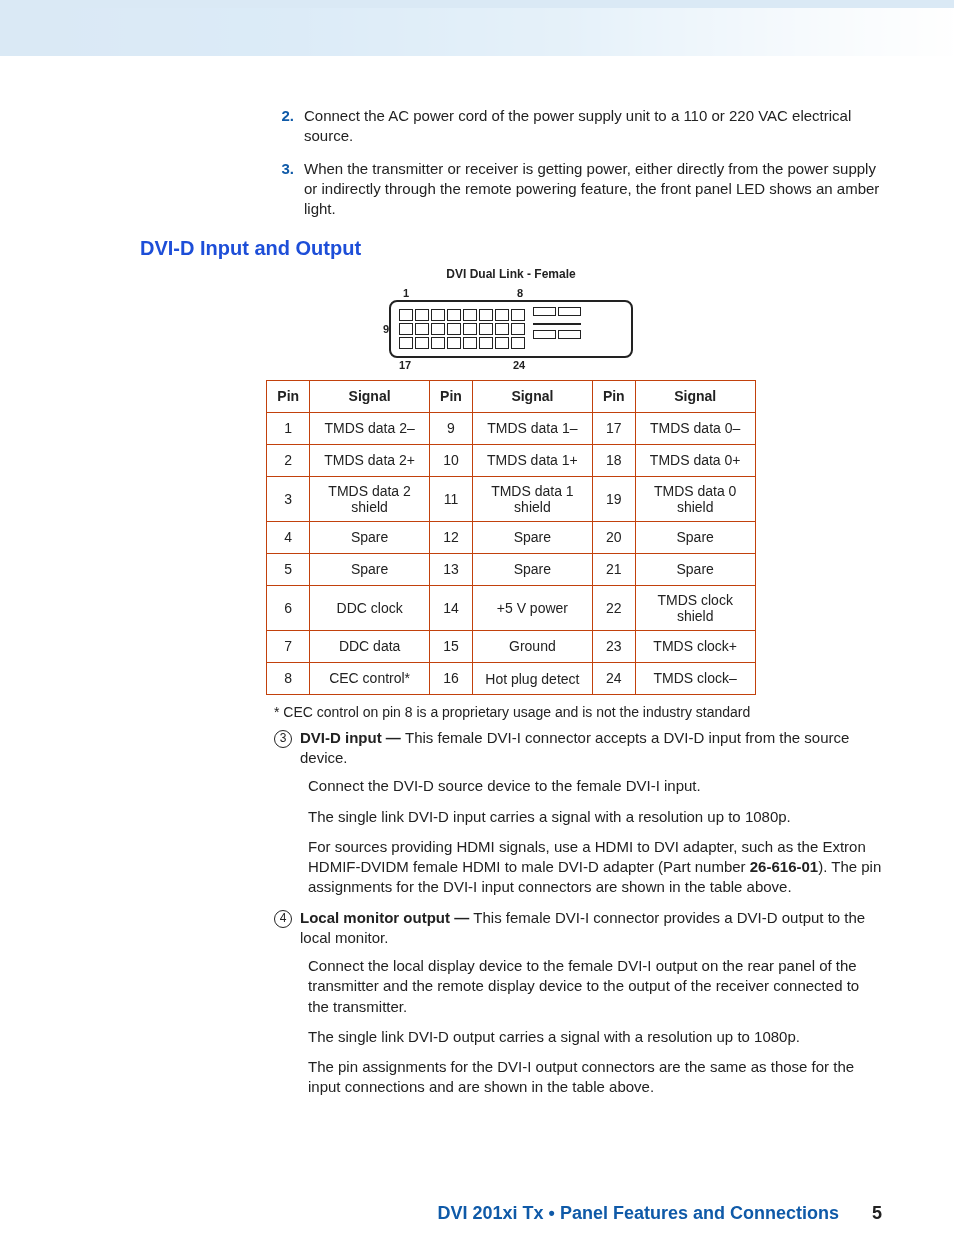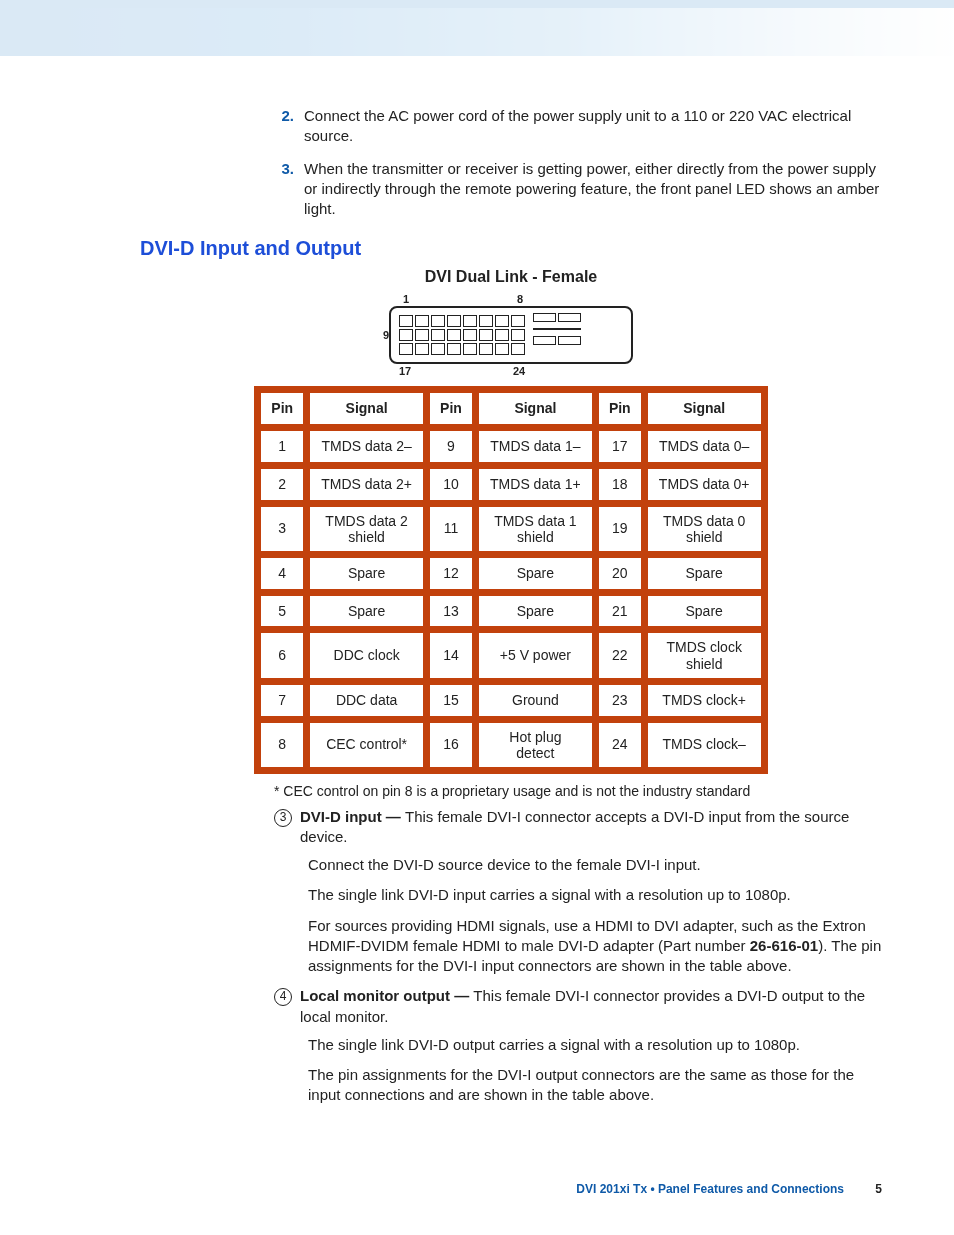--- a/index.html
+++ b/index.html
@@ -12,46 +12,46 @@
     position: relative;
   }
   .topbar { height: 56px; width: 100%; background: linear-gradient(to right, #0f6fbf 0%, #1a7fd0 30%, #5ba7de 60%, #cbe3f5 85%, #fff 100%); opacity:0.15; }
   .topbar .solid { height: 8px; width: 100%; background: #0f6fbf; }
   .content { padding: 0 72px 0 140px; }
   ol.steps { list-style: none; padding:0; margin: 50px 0 12px 130px; }
   ol.steps > li { margin-bottom: 12px; display:flex; }
   ol.steps .num { font-weight:700; color:#0f5aa8; width:24px; flex:none; text-align:right; margin-right:10px;}
   ol.steps .txt { flex:1; }
   h2.section { color:#1d4ed8; font-weight:800; font-size:20px; margin: 16px 0 4px 0; }
-  .connector-title { font-weight:700; font-size:16px; text-align:center; margin:4px 0 4px 0;}
+  .connector-title { font-weight:700; font-size:12px; text-align:center; margin:4px 0 4px 0;}
   .connector-wrap { width:280px; margin: 0 auto 8px auto; text-align:center; }
   .dvi-shell { border:2.5px solid #222; border-radius:8px; width:244px; height:58px; margin:0 auto; position:relative; padding:6px 8px; display:flex; align-items:center; }
   .pin-grid { display:grid; grid-template-columns: repeat(8, 14px); grid-template-rows: repeat(3, 12px); gap:2px 2px; }
   .pin-grid .p { border:1.5px solid #222; background:#fff; }
   .blade-area { margin-left:8px; width:48px; height:44px; display:grid; grid-template-columns: 1fr 1fr; grid-template-rows: 1fr 1fr 1fr 1fr; gap:2px; align-content:center; }
   .blade-area .b { border:1.5px solid #222; height:9px; }
   .blade-area .bar { grid-column: 1 / span 2; border-top:2px solid #222; height:0; align-self:center; }
   .pin-labels { position:relative; width:244px; margin:0 auto; font-size:11px; font-weight:700; }
   .pl { position:absolute; }
   table.pin-table { border-collapse: collapse; margin: 6px auto 8px auto; }
-  table.pin-table th, table.pin-table td { border:7px solid #c2410c; padding:6px 10px; text-align:center; font-size:14px; }
+  table.pin-table th, table.pin-table td { border:1px solid #c2410c; padding:6px 10px; text-align:center; font-size:14px; }
   table.pin-table th { font-weight:700; }
   table.pin-table .sig { width:120px; }
   table.pin-table .pin { width:42px; }
   table.pin-table td.sig div { line-height:1.15; }
   .footstar { margin: 2px 0 4px 134px; font-size:14px; }
   .figcap { margin: 8px 0 10px 134px; font-size:15px; }
   .figcap .lead { color:#0f5aa8; font-weight:700; }
   .para-block { margin: 8px 0 10px 134px; }
   .para-block.inset { margin-left: 168px; }
   .callout { display:flex; margin: 6px 0 6px 134px; }
   .callout .circ { width:18px; height:18px; border:1.5px solid #222; border-radius:50%; font-size:12px; line-height:15px; text-align:center; flex:none; margin-right:8px; margin-top:2px; font-weight:400;}
   .callout .body { flex:1; }
   .callout .body .lead { font-weight:700; }
-  .page-footer { position:absolute; bottom:38px; right:72px; font-size:12px; }
+  .page-footer { position:absolute; bottom:10px; right:72px; font-size:18px; }
   .page-footer .prod { color:#0f5aa8; font-weight:700; }
   .page-footer .num { margin-left:28px; font-weight:700; color:#222;}
 </style>
 </head>
 <body>
 
 <div class="topbar">
     <div class="solid"></div>
   </div>
 
@@ -221,20 +221,21 @@
   <div class="para-block inset">
     <span>For sources providing HDMI signals, use a HDMI to DVI adapter, such as the Extron HDMIF-DVIDM female HDMI to male DVI-D adapter (Part number </span><b>26-616-01</b><span>). The pin assignments for the DVI-I input connectors are shown in the table above.</span>
   </div>
 
   <div class="callout">
     <div class="circ">4</div>
     <div class="body">
       <span class="lead">Local monitor output — </span><span>This female DVI-I connector provides a DVI-D output to the local monitor.</span>
     </div>
   </div>
+  <div class="para-block inset">Connect the local display device to the female DVI-I output on the rear panel of the transmitter and the remote display device to the output of the receiver connected to the transmitter.</div>
   <div class="para-block inset">The single link DVI-D output carries a signal with a resolution up to 1080p.</div>
   <div class="para-block inset">The pin assignments for the DVI-I output connectors are the same as those for the input connections and are shown in the table above.</div>
 
 </div>
 
 <div class="page-footer">
   <span class="prod">DVI 201xi Tx • Panel Features and Connections</span>
   <span class="num">5</span>
 </div>
 

